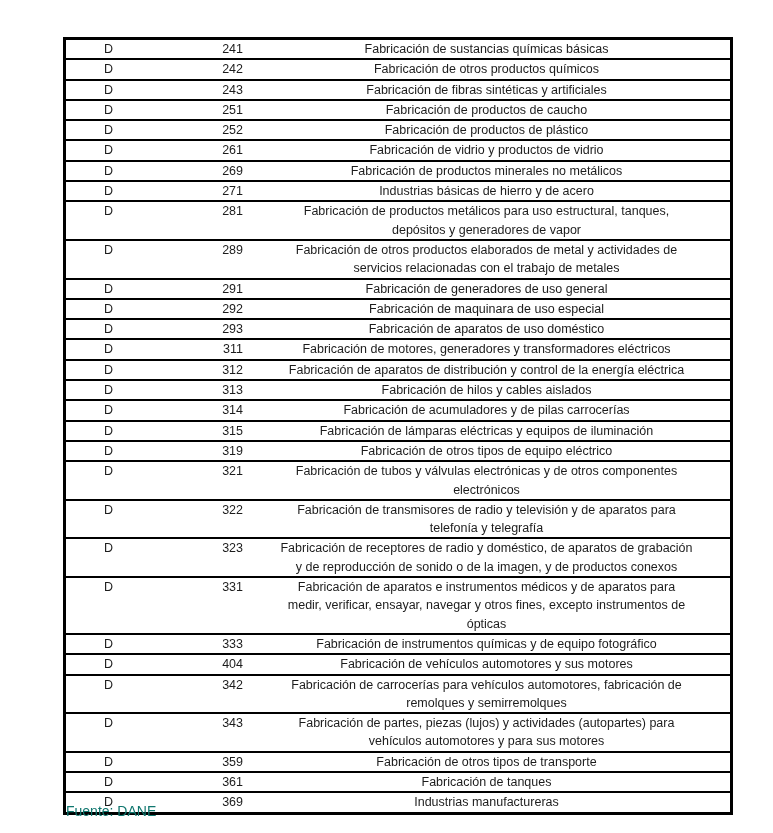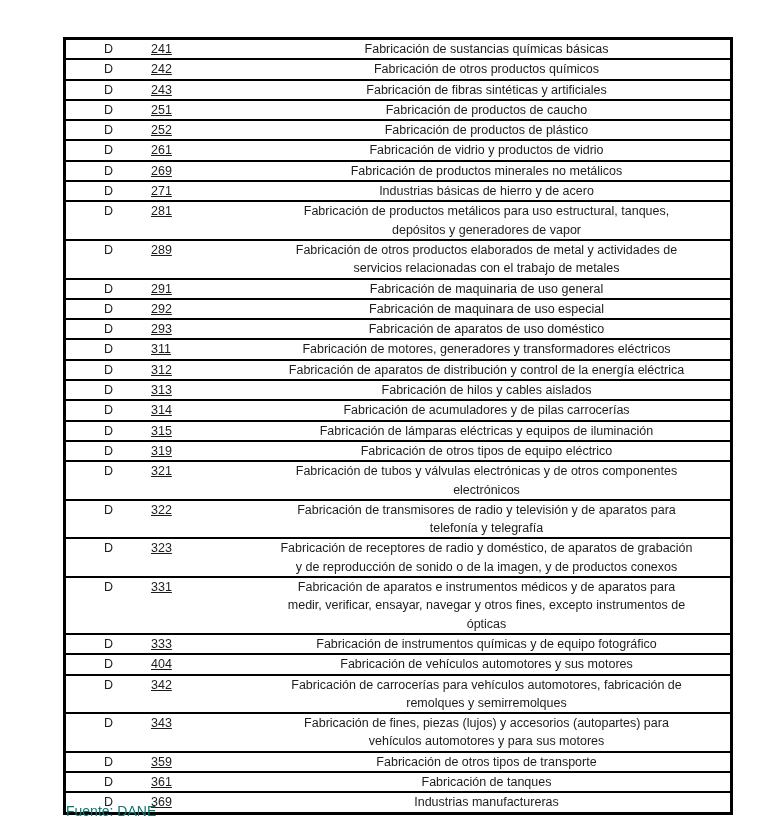--- a/index.html
+++ b/index.html
@@ -39,22 +39,21 @@
   }
   table.code-table tr:last-child td {
     border-bottom: none;
   }
   td.col-section {
     width: 85px;
     text-align: center;
   }
   td.col-code {
     width: 92px;
-    text-align: left;
-    text-decoration: underline;
+    text-align: right;
   }
   td.col-desc {
     padding-left: 16px;
     padding-right: 4px;
     white-space: pre-line;
     text-align: center;
   }
   .source-note {
     position: absolute;
     left: 66px;
@@ -130,21 +129,21 @@
         <tr>
           <td class="col-section">D</td>
           <td class="col-code">289</td>
           <td class="col-desc">Fabricación de otros productos elaborados de metal y actividades de
 servicios relacionadas con el trabajo de metales</td>
         </tr>
 
         <tr>
           <td class="col-section">D</td>
           <td class="col-code">291</td>
-          <td class="col-desc">Fabricación de maquinaria de uso general</td>
+          <td class="col-desc">Fabricación de generadores de uso general</td>
         </tr>
 
         <tr>
           <td class="col-section">D</td>
           <td class="col-code">292</td>
           <td class="col-desc">Fabricación de maquinara de uso especial</td>
         </tr>
 
         <tr>
           <td class="col-section">D</td>
@@ -232,21 +231,21 @@
         <tr>
           <td class="col-section">D</td>
           <td class="col-code">342</td>
           <td class="col-desc">Fabricación de carrocerías para vehículos automotores, fabricación de
 remolques y semirremolques</td>
         </tr>
 
         <tr>
           <td class="col-section">D</td>
           <td class="col-code">343</td>
-          <td class="col-desc">Fabricación de fines, piezas (lujos) y accesorios (autopartes) para
+          <td class="col-desc">Fabricación de partes, piezas (lujos) y actividades (autopartes) para
 vehículos automotores y para sus motores</td>
         </tr>
 
         <tr>
           <td class="col-section">D</td>
           <td class="col-code">359</td>
           <td class="col-desc">Fabricación de otros tipos de transporte</td>
         </tr>
 
         <tr>

